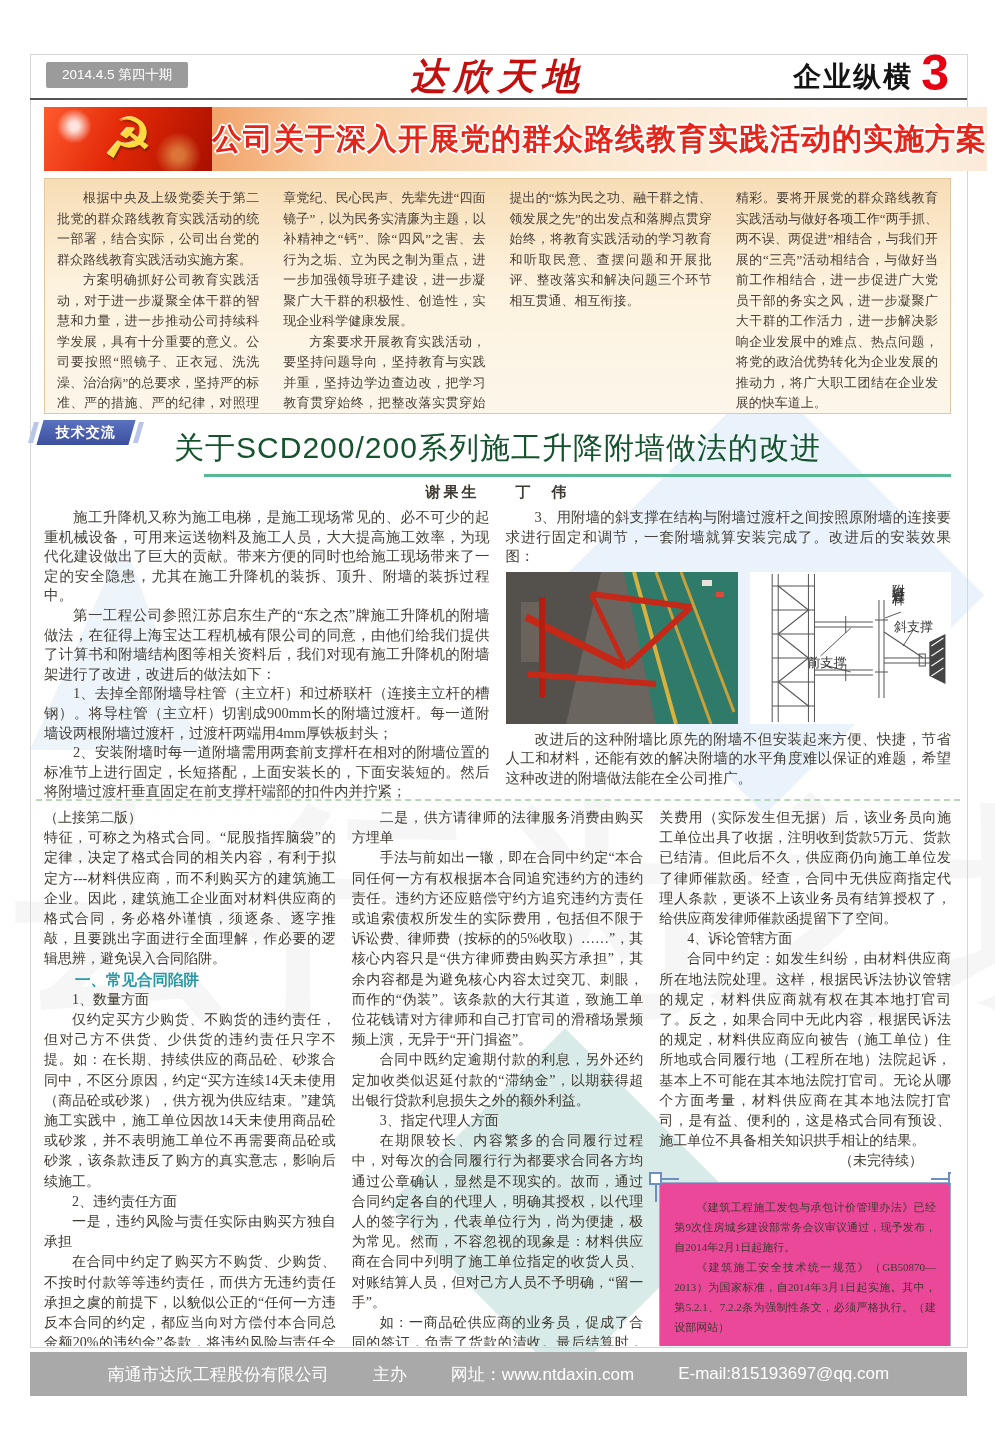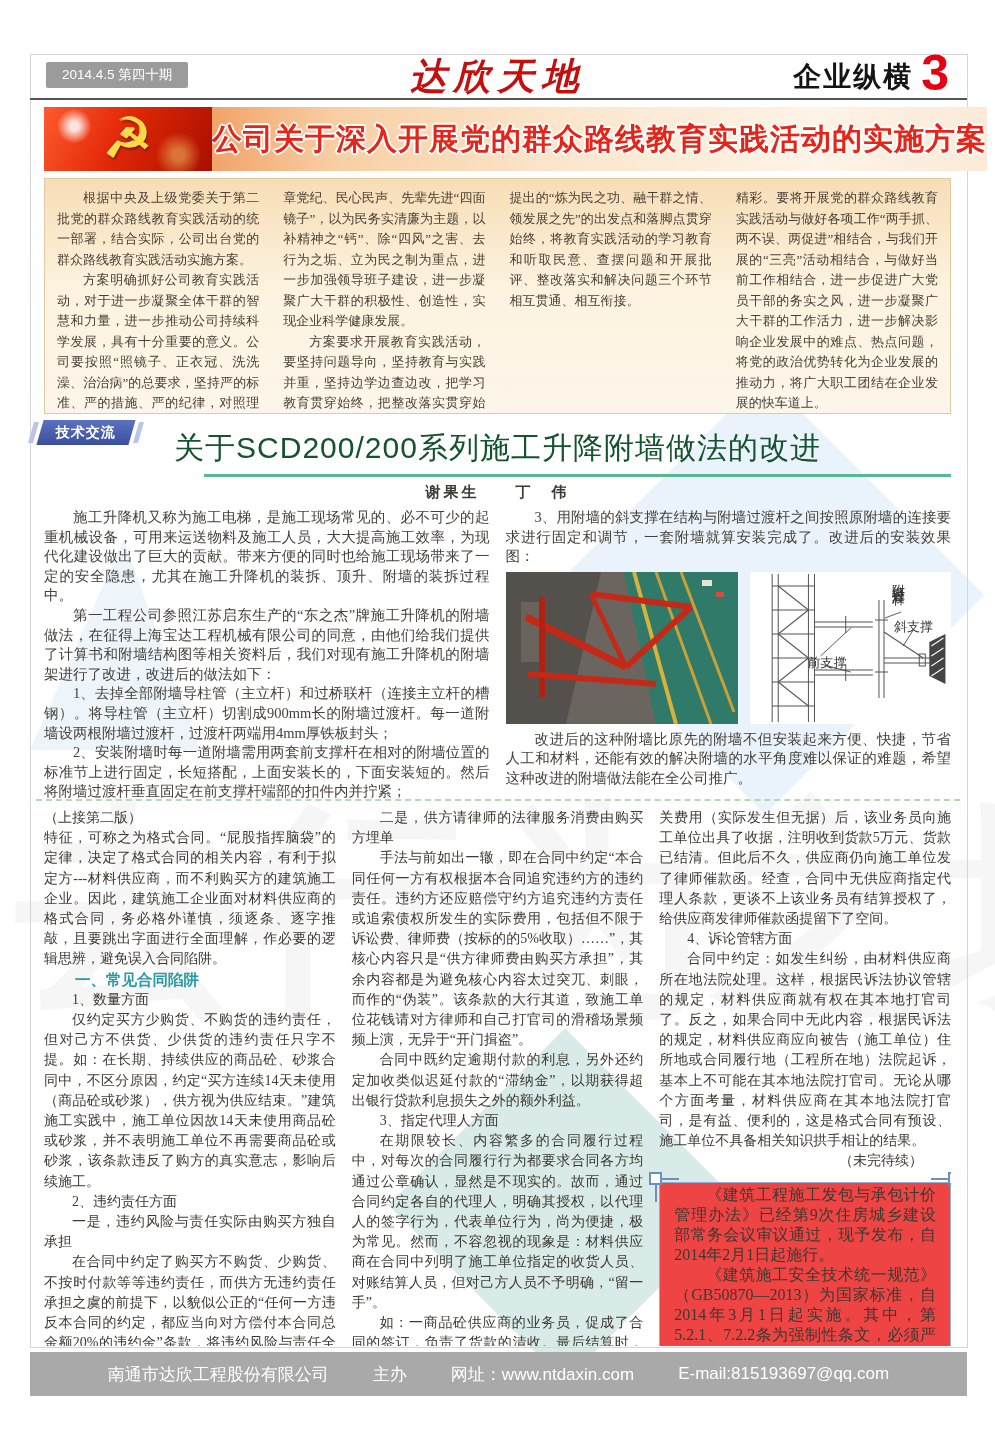--- a/index.html
+++ b/index.html
@@ -82,22 +82,22 @@
   .sep-dashed{position:absolute;left:36px;top:799px;width:924px;border-top:2px dashed #b7d7b7;z-index:2;}
   
   .legal{position:absolute;left:44px;top:808px;width:907px;height:538px;display:flex;gap:16px;
          overflow:hidden;z-index:2;font-size:14px;line-height:20.2px;text-align:justify;color:#3e3931;}
   .legal .col{flex:1;min-width:0;}
   .legal p{margin:0;}
   .teal-h{color:#2a9aa5;font-family:"Liberation Sans","DejaVu Sans",sans-serif;font-weight:bold;
           font-size:15.5px;text-indent:2em;margin:2px 0;}
   .tbc{text-align:right;padding-right:28px;margin-top:4px;}
   
-  .infobox{position:relative;margin-top:10px;background:#ef4444;border:1px solid #93aed1;
-           padding:2px 14px 30px;font-size:16px;line-height:20px;color:#3e3931;}
+  .infobox{position:relative;margin-top:10px;background:#ec4899;border:1px solid #93aed1;
+           padding:14px 14px 30px;font-size:11px;line-height:20px;color:#3e3931;}
   .corner{position:absolute;width:24px;height:24px;z-index:3;}
   .corner::before{content:'';position:absolute;inset:0;border-top:2px solid #6d8fc0;border-left:2px solid #6d8fc0;}
   .corner::after{content:'';position:absolute;left:-6px;top:-6px;width:9px;height:9px;border:2px solid #6d8fc0;background:#fff;}
   .c-tl{left:-5px;top:-5px;}
   .c-tr{right:-5px;top:-5px;transform:rotate(90deg);}
   
   .footer-bar{position:absolute;left:30px;top:1352px;width:937px;height:44px;background:#a9a9a9;
               color:#fff;display:flex;align-items:center;justify-content:center;gap:44px;z-index:2;
               font-family:"Liberation Sans","DejaVu Sans",sans-serif;font-size:17px;}
 </style>

